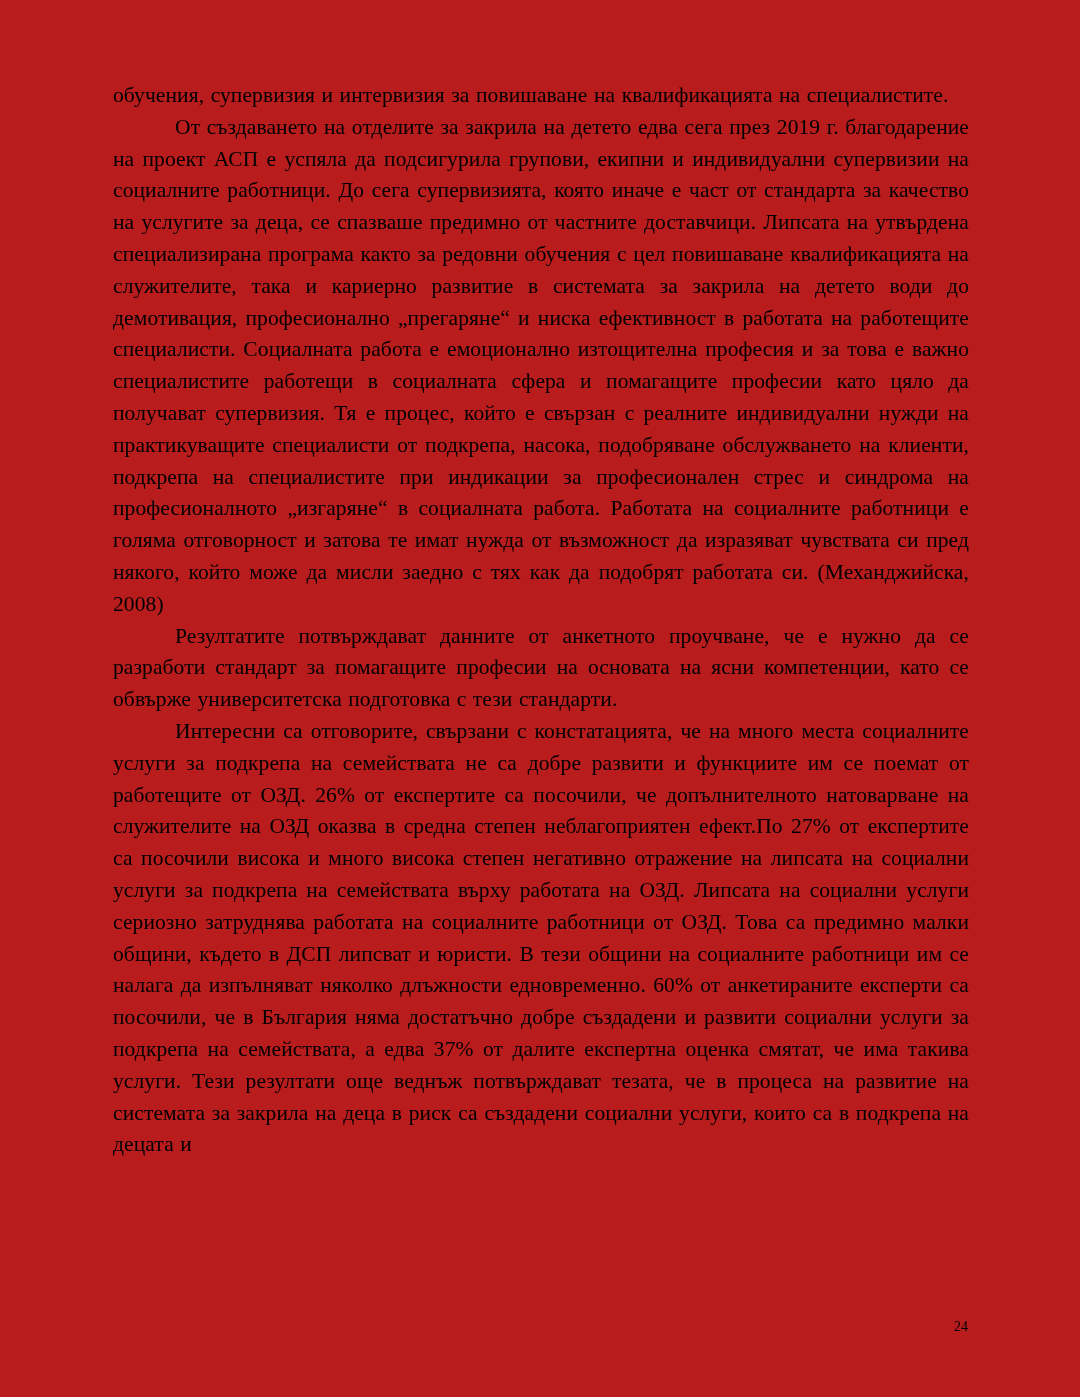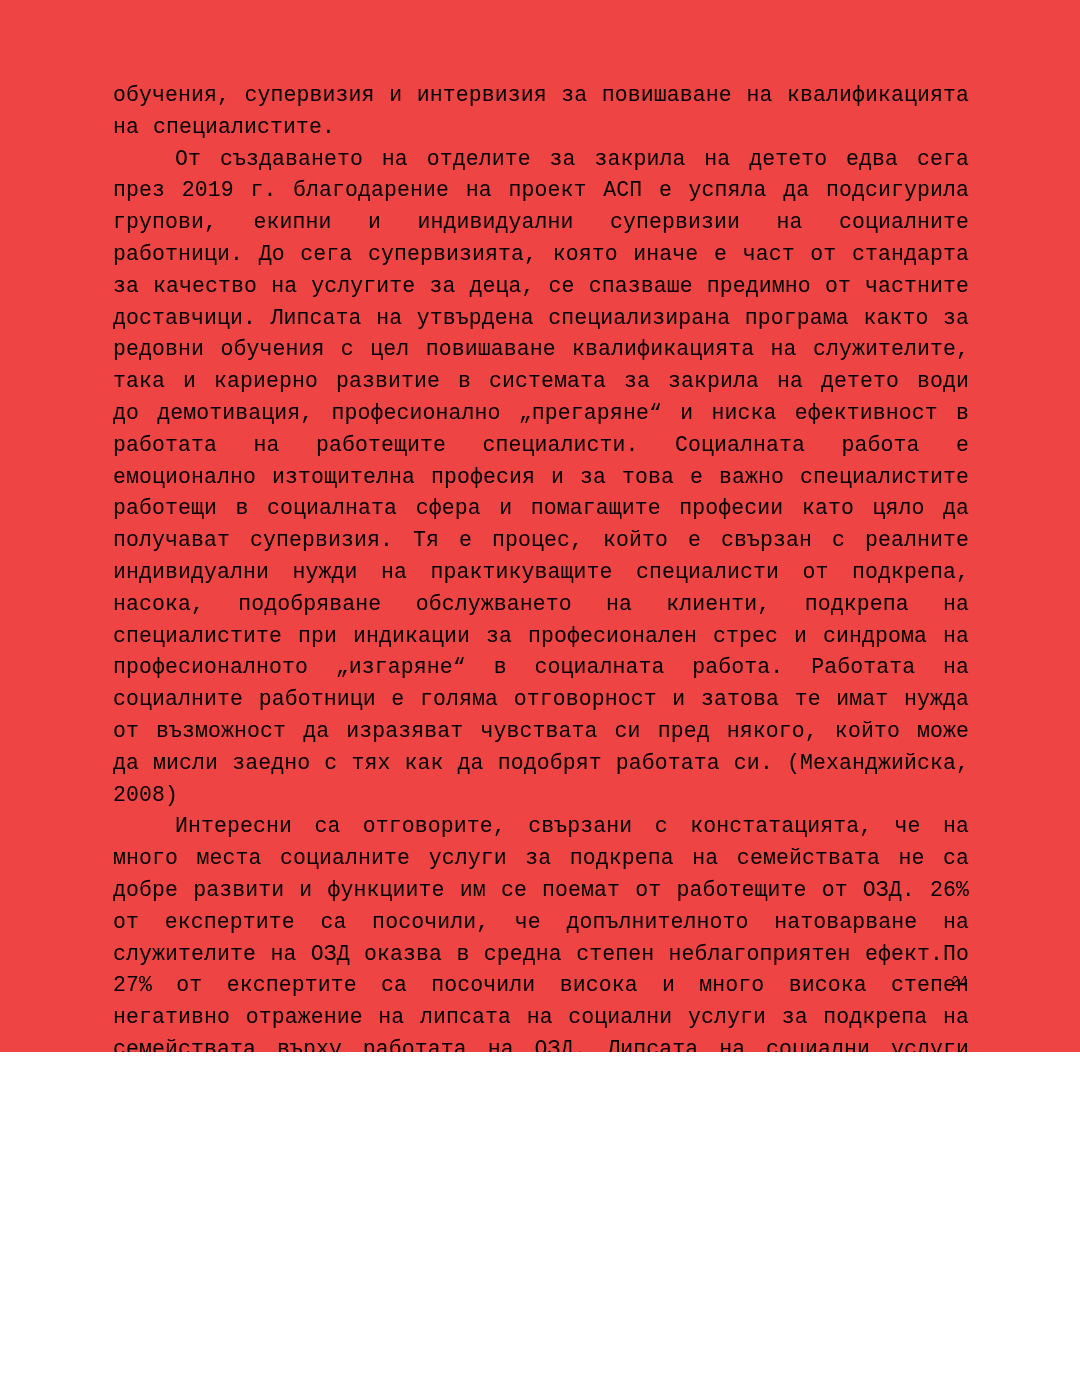--- a/index.html
+++ b/index.html
@@ -3,23 +3,23 @@
 <meta charset="utf-8">
 <style>
   html, body {
     margin: 0;
     padding: 0;
     background: #ffffff;
   }
   .page {
     position: relative;
     width: 1080px;
-    height: 1052px;
-    background: #ef4444;
-    font-family: Liberation Mono, monospace;
+    height: 1397px;
+    background: #b91c1c;
+    font-family: Liberation Serif, serif;
     color: #000000;
     overflow: hidden;
     box-sizing: border-box;
   }
   .content {
     position: absolute;
     left: 113px;
     top: 80px;
     width: 856px;
   }
@@ -42,16 +42,17 @@
     line-height: 24px;
   }
 </style>
 </head>
 <body>
 
 <div class="page">
   <div class="content">
     <p class="para">обучения, супервизия и интервизия за повишаване на квалификацията на специалистите.</p>
     <p class="para indented">От създаването на отделите за закрила на детето едва сега през 2019 г. благодарение на проект АСП е успяла да подсигурила групови, екипни и индивидуални супервизии на социалните работници. До сега супервизията, която иначе е част от стандарта за качество на услугите за деца, се спазваше предимно от частните доставчици. Липсата на утвърдена специализирана програма както за редовни обучения с цел повишаване квалификацията на служителите, така и кариерно развитие в системата за закрила на детето води до демотивация, професионално „прегаряне“ и ниска ефективност в работата на работещите специалисти. Социалната работа е емоционално изтощителна професия и за това е важно специалистите работещи в социалната сфера и помагащите професии като цяло да получават супервизия. Тя е процес, който е свързан с реалните индивидуални нужди на практикуващите специалисти от подкрепа, насока, подобряване обслужването на клиенти, подкрепа на специалистите при индикации за професионален стрес и синдрома на професионалното „изгаряне“ в социалната работа. Работата на социалните работници е голяма отговорност и затова те имат нужда от възможност да изразяват чувствата си пред някого, който може да мисли заедно с тях как да подобрят работата си. (Механджийска, 2008)</p>
+    <p class="para indented">Резултатите потвърждават данните от анкетното проучване, че е нужно да се разработи стандарт за помагащите професии на основата на ясни компетенции, като се обвърже университетска подготовка с тези стандарти.</p>
     <p class="para indented">Интересни са отговорите, свързани с констатацията, че на много места социалните услуги за подкрепа на семействата не са добре развити и функциите им се поемат от работещите от ОЗД. 26% от експертите са посочили, че допълнителното натоварване на служителите на ОЗД оказва в средна степен неблагоприятен ефект.По 27% от експертите са посочили висока и много висока степен негативно отражение на липсата на социални услуги за подкрепа на семействата върху работата на ОЗД. Липсата на социални услуги сериозно затруднява работата на социалните работници от ОЗД. Това са предимно малки общини, където в ДСП липсват и юристи. В тези общини на социалните работници им се налага да изпълняват няколко длъжности едновременно. 60% от анкетираните експерти са посочили, че в България няма достатъчно добре създадени и развити социални услуги за подкрепа на семействата, а едва 37% от далите експертна оценка смятат, че има такива услуги. Тези резултати още веднъж потвърждават тезата, че в процеса на развитие на системата за закрила на деца в риск са създадени социални услуги, които са в подкрепа на децата и</p>
   </div>
   <div class="page-number">24</div>
 </div>
 
 </body></html>

